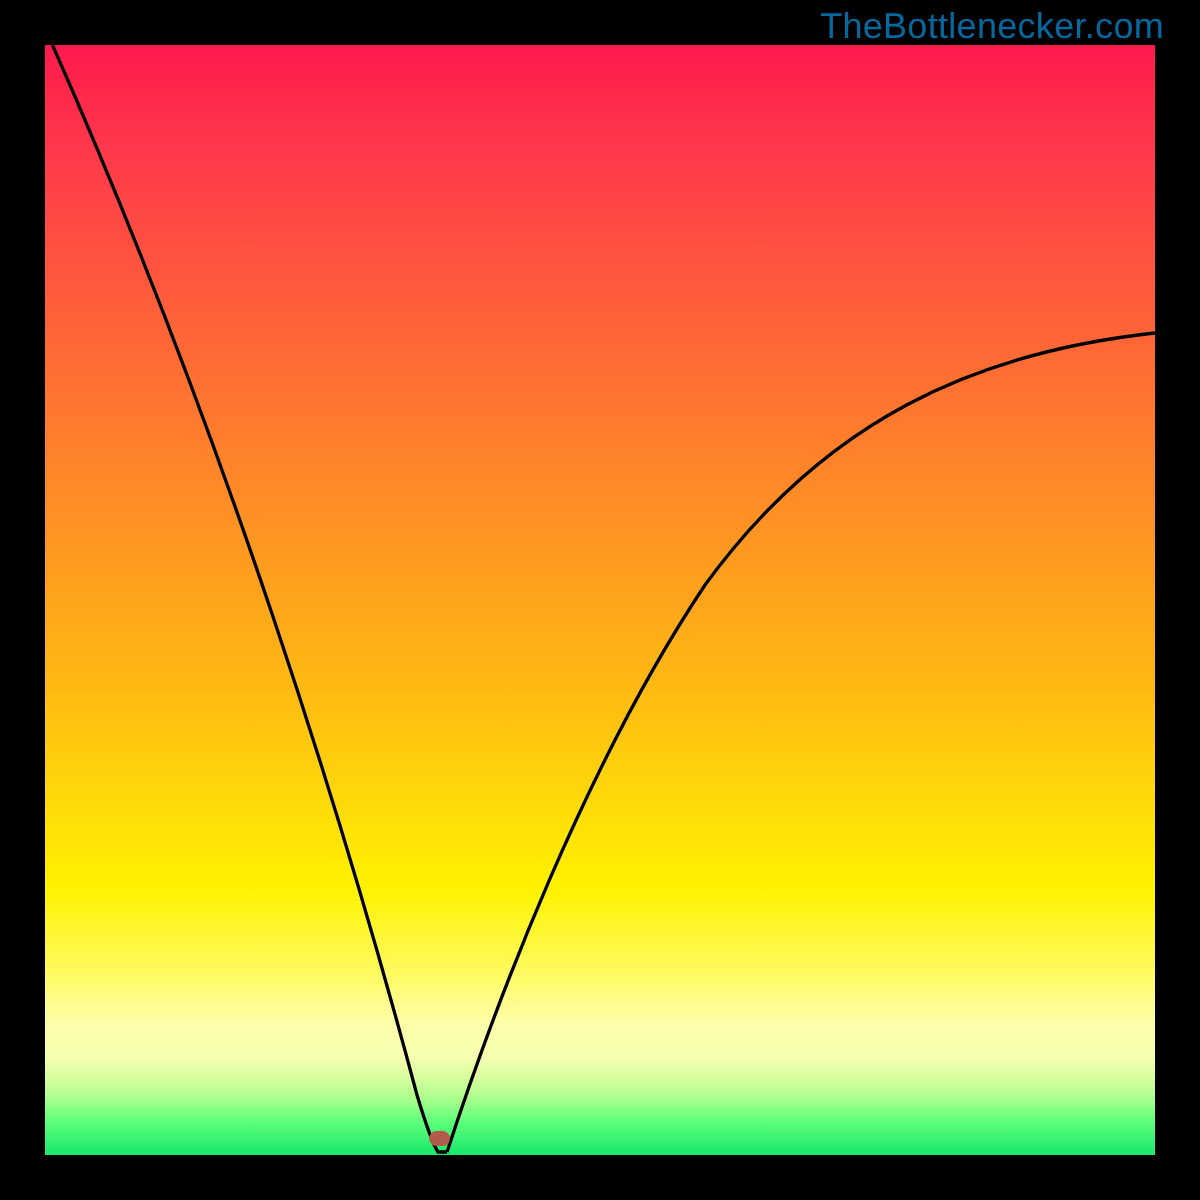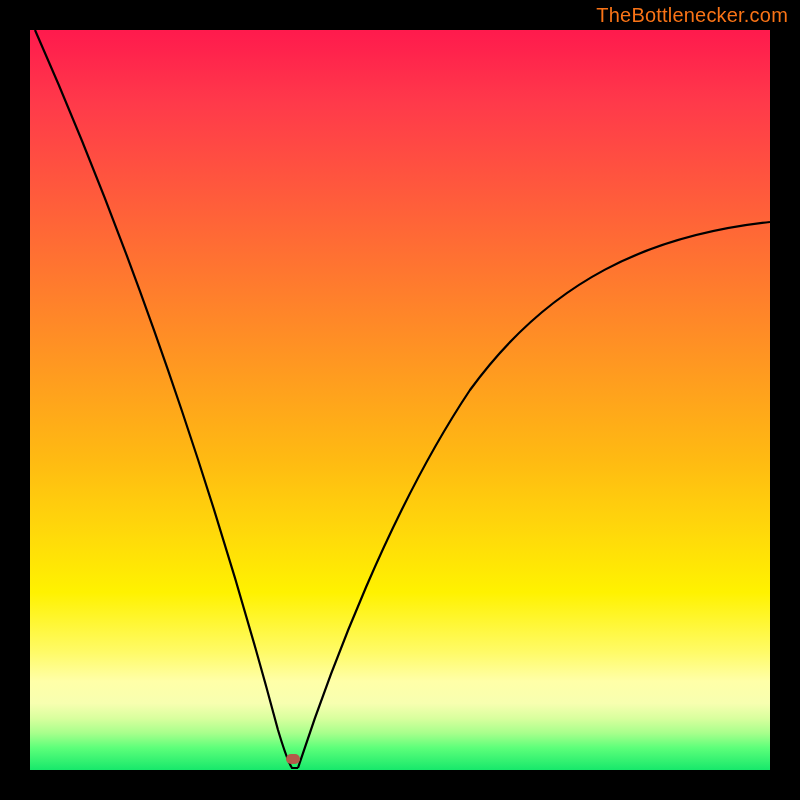--- a/index.html
+++ b/index.html
@@ -59,23 +59,23 @@
     position: absolute;
     width: 14px;
     height: 10px;
     background: #b35a4a;
     border-radius: 5px;
     transform: translate(-50%, -50%);
   }
   .watermark {
     position: absolute;
     top: 4px;
-    right: 12px;
-    color: #f97316;
-    font-size: 20px;
+    right: 24px;
+    color: #0369a1;
+    font-size: 24px;
     letter-spacing: 0.2px;
     font-family: Arial, Helvetica, sans-serif;
   }
 </style>
 </head>
 <body>
 
 <div class="frame">
 
   <div class="watermark">TheBottlenecker.com</div>

